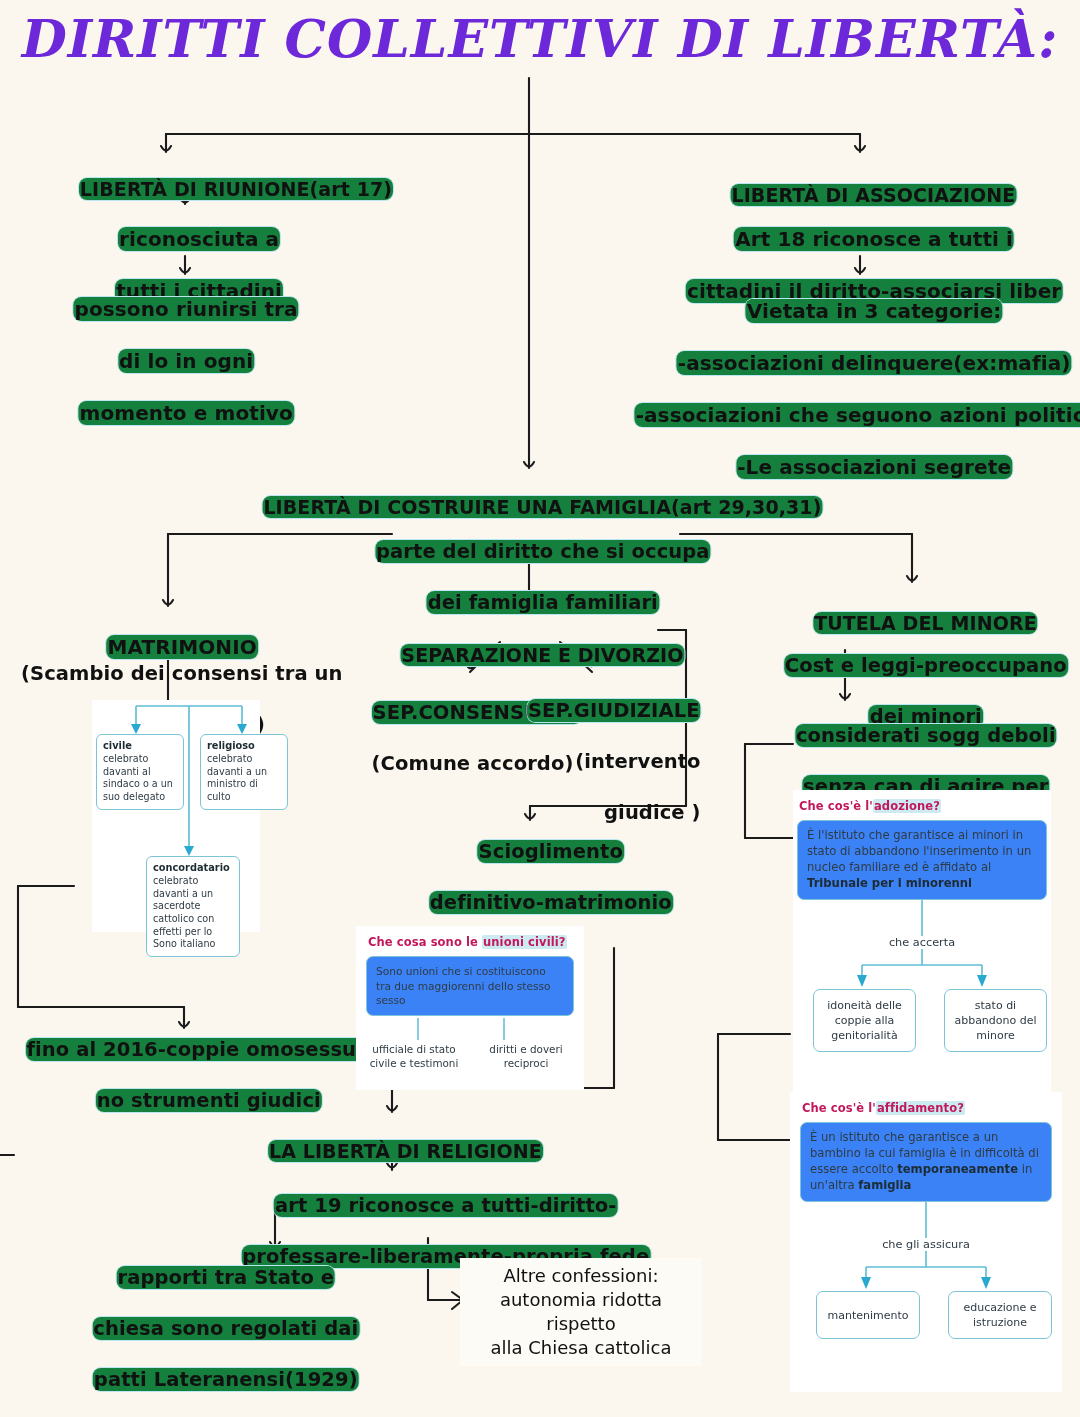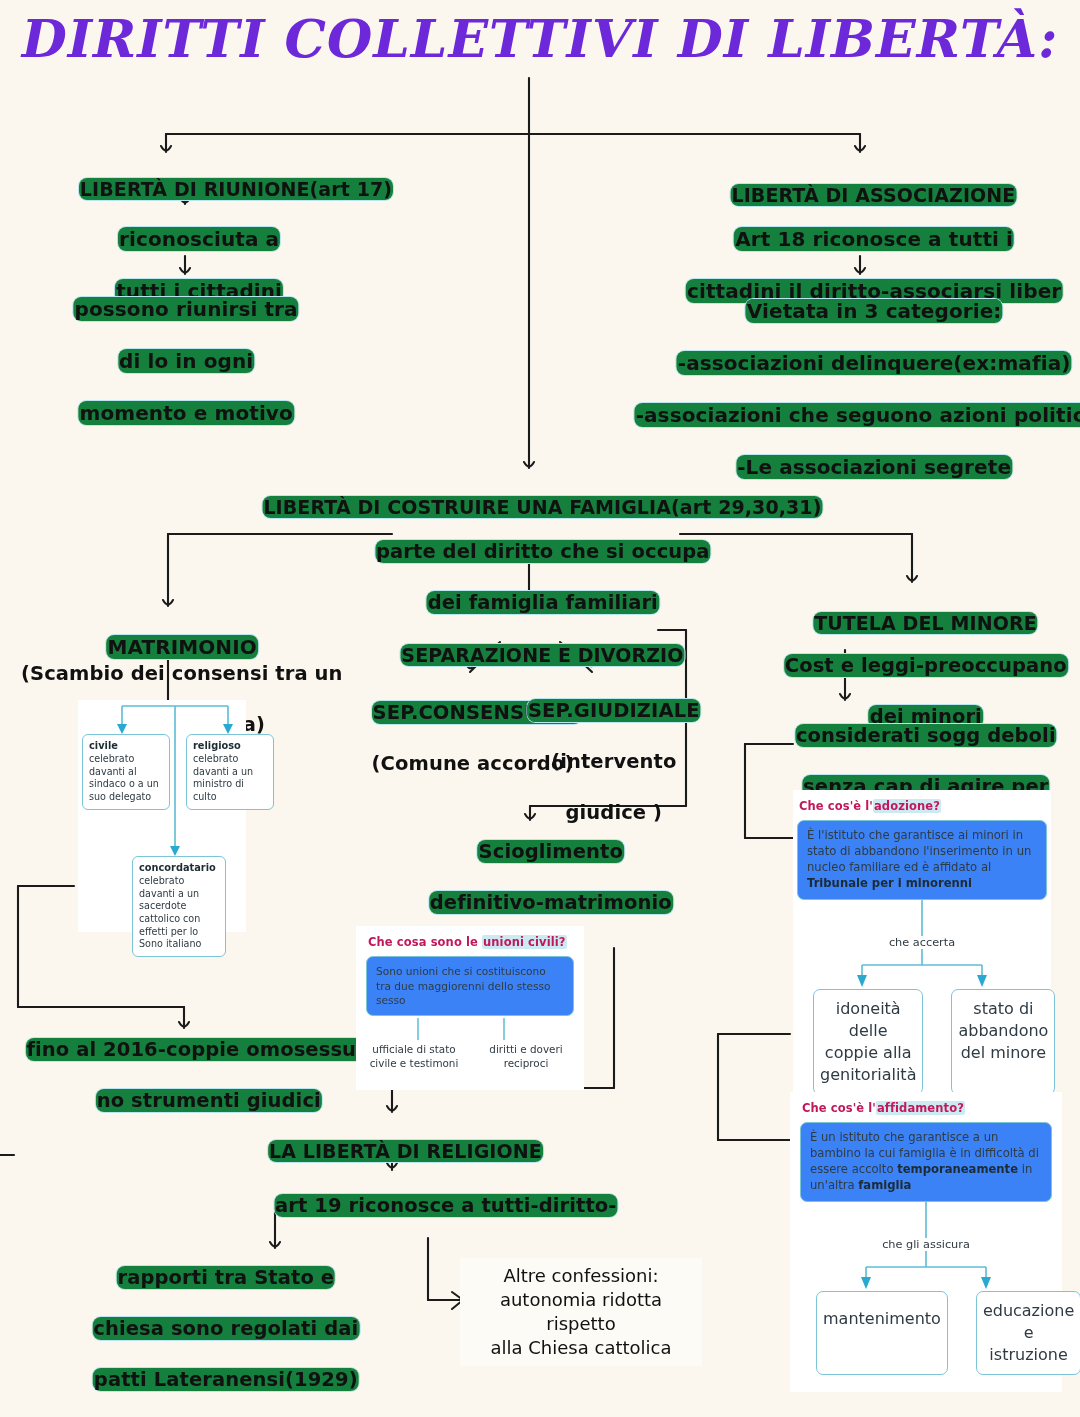--- a/index.html
+++ b/index.html
@@ -59,21 +59,21 @@
   .panel .q .hl2{background:#cdeaf2;border-radius:2px;padding:0 1px;}
   .pbox{
     border:1.4px solid #7cc5d8;border-radius:7px;background:#3b82f6;
     padding:7px 9px;font-size:11.6px;line-height:1.38;color:#2f3b44;
   }
   .pbox b{color:#1d2b33;}
   .mid{font-size:11.3px;text-align:center;color:#2f3b44;}
   .leafrow{display:flex;gap:12px;}
   .leaf{
     flex:1;border:1.4px solid #7cc5d8;border-radius:7px;background:#fff;
-    padding:8px 6px;font-size:16px;line-height:1.38;text-align:center;color:#2f3b44;margin-left:16px;
+    padding:8px 6px;font-size:11px;line-height:1.38;text-align:center;color:#2f3b44;margin-left:16px;
   }
 
   
   .mat{position:absolute;background:#fff;}
   .mbox{
     position:absolute;border:1.4px solid #7cc5d8;border-radius:6px;background:#fff;
     font-size:9.6px;line-height:1.32;color:#2f3b44;padding:5px 6px;
   }
   .mbox b{display:block;color:#1d2b33;font-size:9.8px;}
 
@@ -220,21 +220,21 @@
   </div>
 
   <div class="hw c h2" style="left:168px;top:608px;">
     <span class="hl">MATRIMONIO</span>
   </div>
   <div class="hw c body19" style="left:168px;top:636px;">
     <span>(Scambio dei consensi tra un</span><br>
     <span>uomo e donna)</span>
   </div>
 
-  <div class="mat" style="left:78px;top:700px;width:168px;height:232px;">
+  <div class="mat" style="left:92px;top:700px;width:168px;height:232px;">
     <svg width="196" height="232" style="position:absolute;left:0;top:0;">
       <g fill="none" stroke="#5cbcd4" stroke-width="1.6">
         <path d="M44 6 L150 6"></path>
         <path d="M44 6 L44 26"></path>
         <path d="M150 6 L150 26"></path>
         <path d="M97 6 L97 148"></path>
       </g>
       <g fill="#29a9d0">
         <polygon points="39,24 49,24 44,34"></polygon>
         <polygon points="145,24 155,24 150,34"></polygon>
@@ -260,21 +260,21 @@
     <span class="hl">no strumenti giudici</span>
   </div>
 
   <div class="hw c h1" style="left:529px;top:618px;">
     <span class="hl">SEPARAZIONE E DIVORZIO</span>
   </div>
   <div class="hw body19" style="left:344px;top:675px;">
     <span class="hl">SEP.CONSENSUALE</span><br>
     <span>(Comune accordo)</span>
   </div>
-  <div class="hw c body19" style="left:600px;top:673px;">
+  <div class="hw c body19" style="left:600px;top:673px;text-align:right;">
     <span class="hl">SEP.GIUDIZIALE</span><br>
     <span>(intervento</span><br>
     <span>giudice )</span>
   </div>
   <div class="hw c body19" style="left:537px;top:814px;">
     <span class="hl">Scioglimento</span><br>
     <span class="hl">definitivo-matrimonio</span>
   </div>
 
   <div class="hw c h1" style="left:912px;top:586px;">
@@ -363,20 +363,21 @@
       <div>ufficiale di stato civile e testimoni</div>
       <div>diritti e doveri reciproci</div>
     </div>
   </div>
 
   <div class="hw c h1" style="left:392px;top:1114px;">
     <span class="hl">LA LIBERTÀ DI RELIGIONE</span>
   </div>
   <div class="hw c body19" style="left:432px;top:1168px;">
     <span class="hl">art 19 riconosce a tutti-diritto-</span><br>
+    <span class="hl">professare-liberamente-propria fede</span>
   </div>
   <div class="hw c body19" style="left:212px;top:1240px;">
     <span class="hl">rapporti tra Stato e</span><br>
     <span class="hl">chiesa sono regolati dai</span><br>
     <span class="hl">patti Lateranensi(1929)</span>
   </div>
 
   <div class="altre" style="left:460px;top:1258px;width:222px;">
     <div>Altre confessioni:</div>
     <div>autonomia ridotta rispetto</div>

